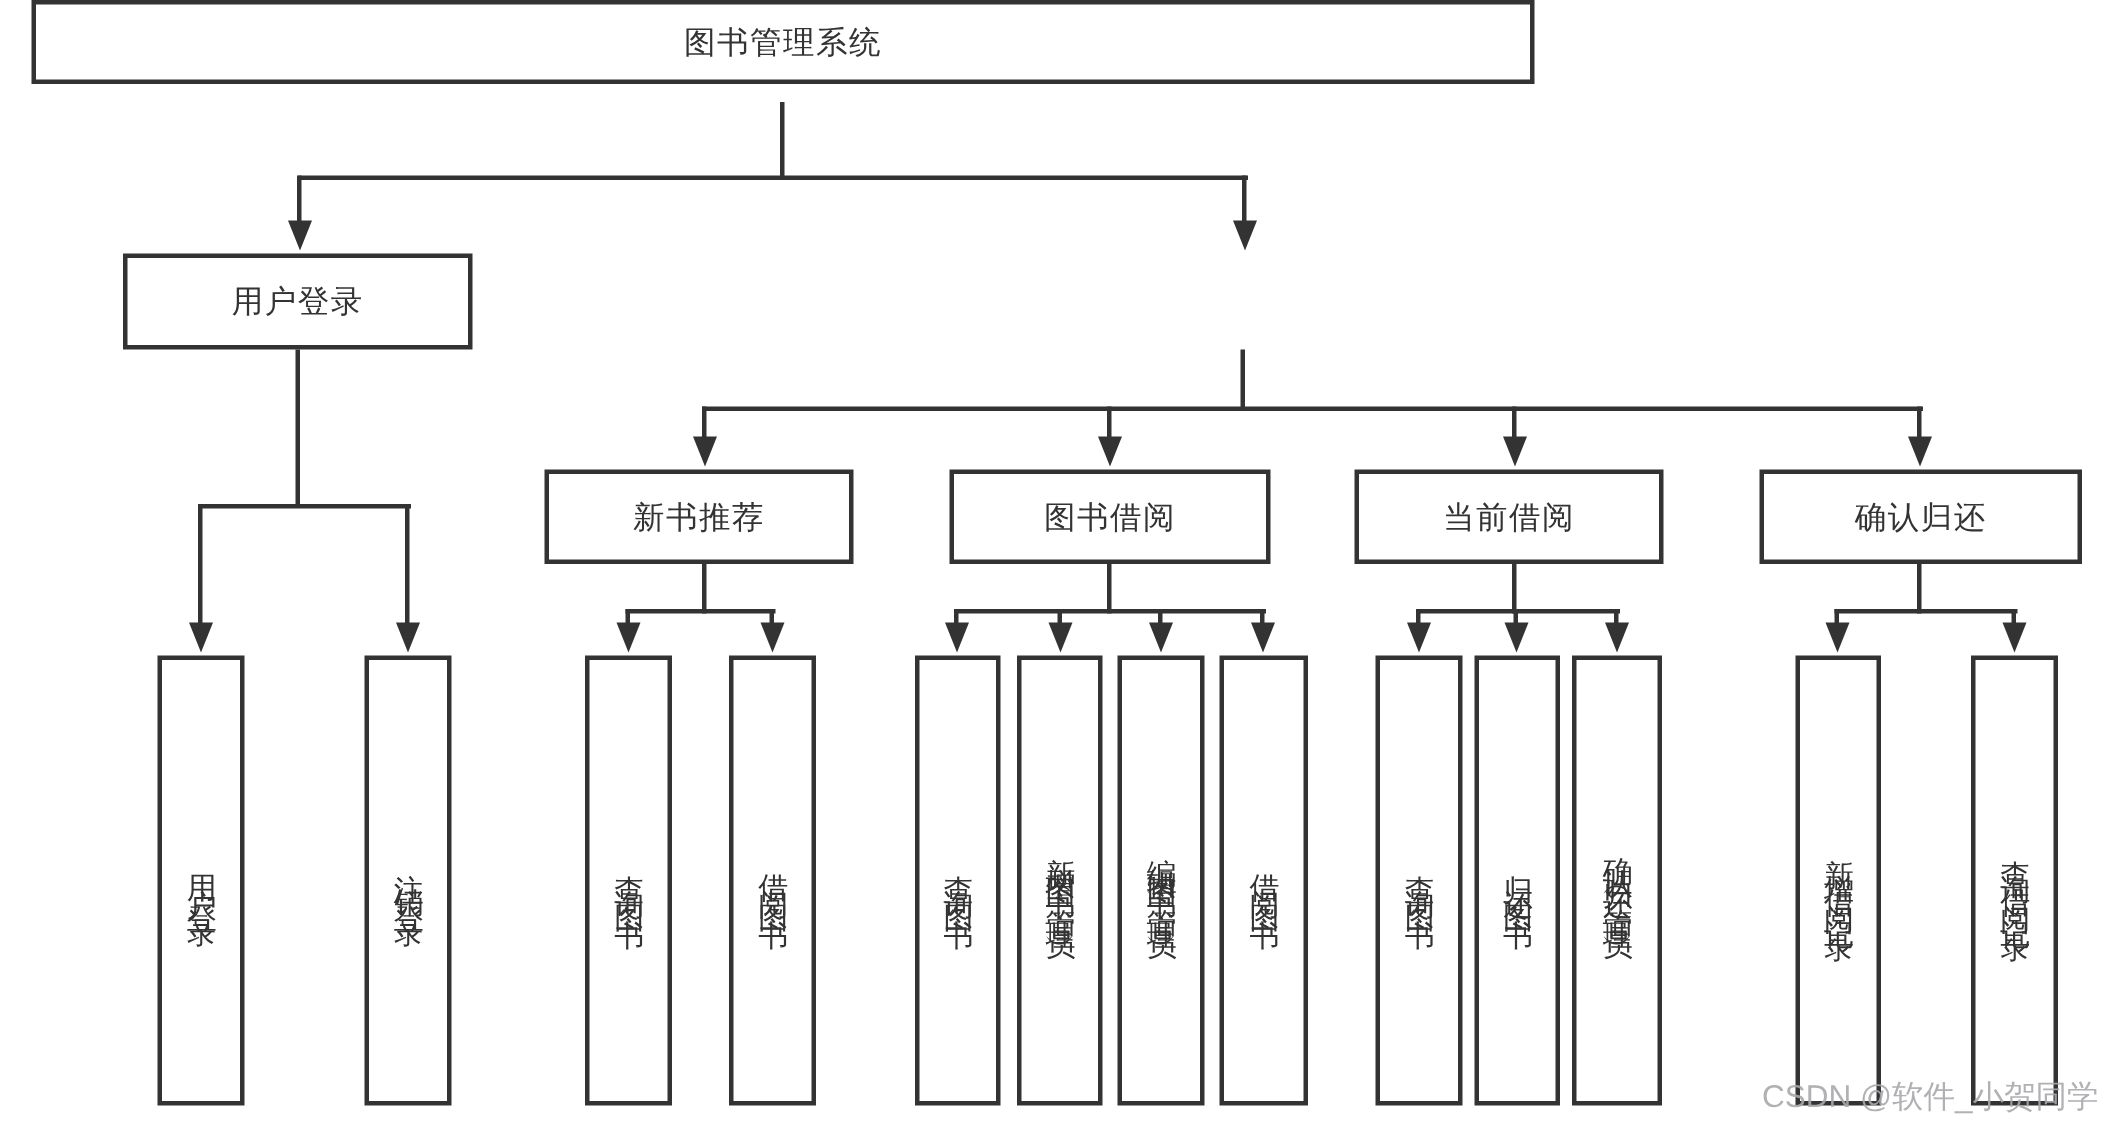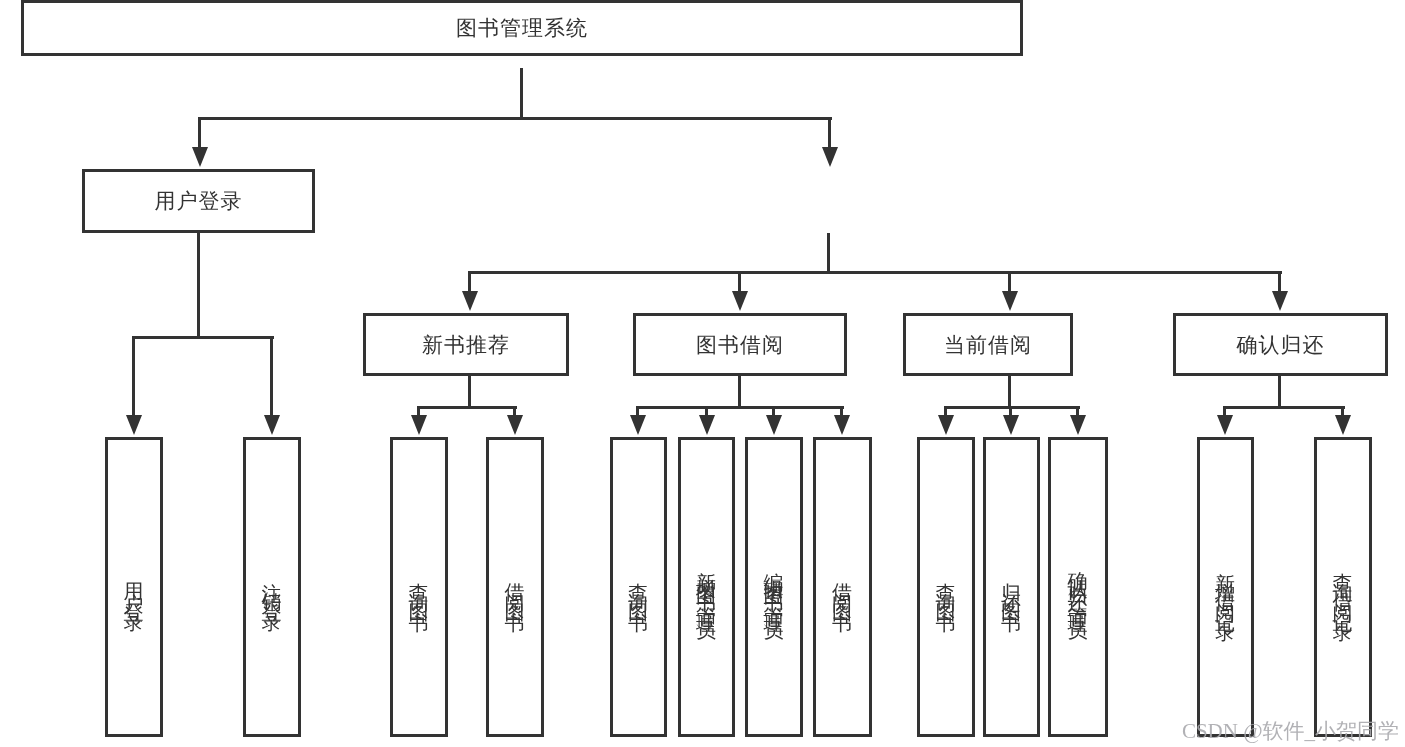--- a/index.html
+++ b/index.html
@@ -22,21 +22,21 @@
   }
   .vline{position:absolute;width:3px;background:#333333;}
   .hline{position:absolute;height:3px;background:#333333;}
   .arrow{
     position:absolute;width:0;height:0;
     border-left:8px solid transparent;border-right:8px solid transparent;
     border-top:20px solid #333333;
   }
   .watermark{
     position:absolute;right:6px;bottom:2px;font-size:21px;
-    color:#a9a9ad;opacity:0.9;z-index:5;white-space:nowrap;font-family:Liberation Serif, serif;
+    color:#a9a9ad;opacity:0.9;z-index:5;white-space:nowrap;
   }
 </style>
 </head>
 <body>
 
 <div class="canvas">
 
   <div class="hbox" style="left:21px;top:0;width:1002px;height:56px;">
     <span>图书管理系统</span>
   </div>
@@ -69,21 +69,21 @@
   <div class="arrow" style="left:1002px;top:291px;"></div>
   <div class="vline" style="left:1278px;top:271px;height:23px;"></div>
   <div class="arrow" style="left:1272px;top:291px;"></div>
 
   <div class="hbox" style="left:363px;top:313px;width:206px;height:63px;">
     <span>新书推荐</span>
   </div>
   <div class="hbox" style="left:633px;top:313px;width:214px;height:63px;">
     <span>图书借阅</span>
   </div>
-  <div class="hbox" style="left:903px;top:313px;width:170px;height:63px;">
+  <div class="hbox" style="left:903px;top:313px;width:206px;height:63px;">
     <span>当前借阅</span>
   </div>
   <div class="hbox" style="left:1173px;top:313px;width:215px;height:63px;">
     <span>确认归还</span>
   </div>
 
   <div class="vline" style="left:468px;top:376px;height:33px;"></div>
   <div class="hline" style="left:417px;top:406px;width:100px;"></div>
   <div class="vline" style="left:417px;top:406px;height:12px;"></div>
   <div class="arrow" style="left:411px;top:415px;"></div>

